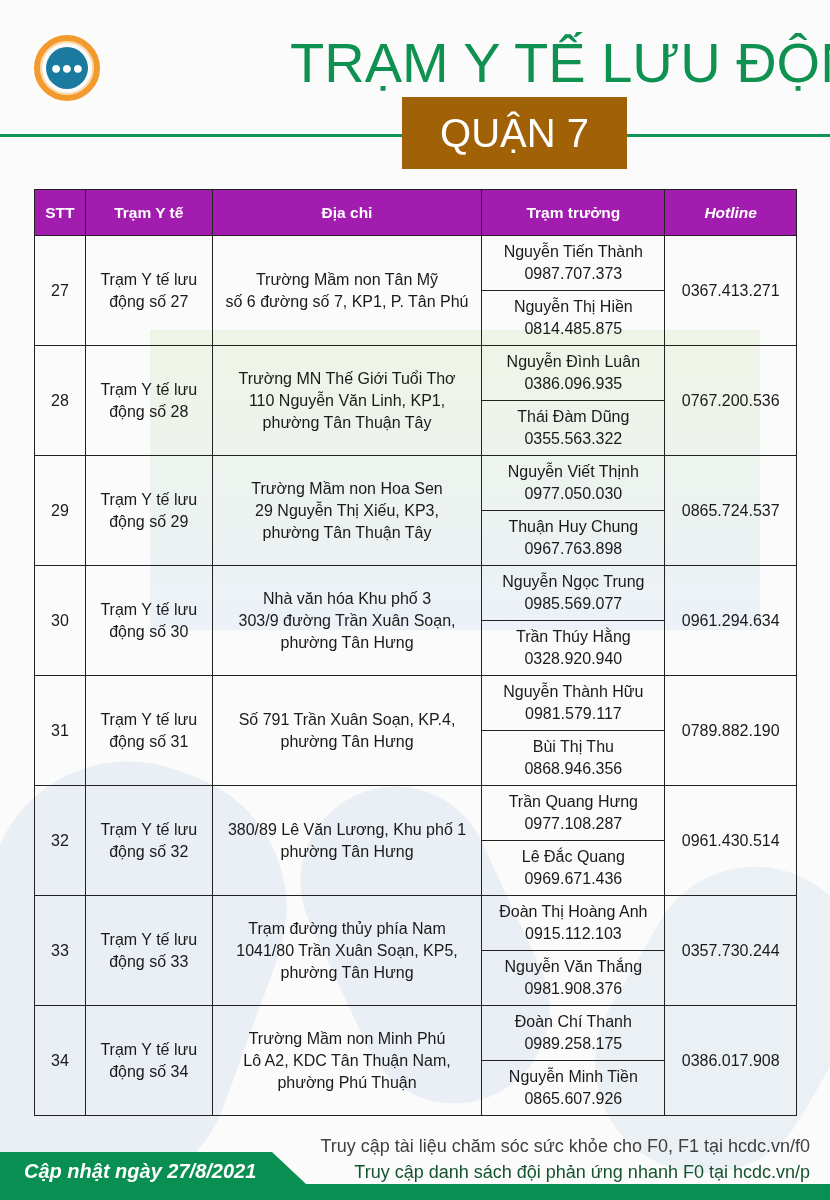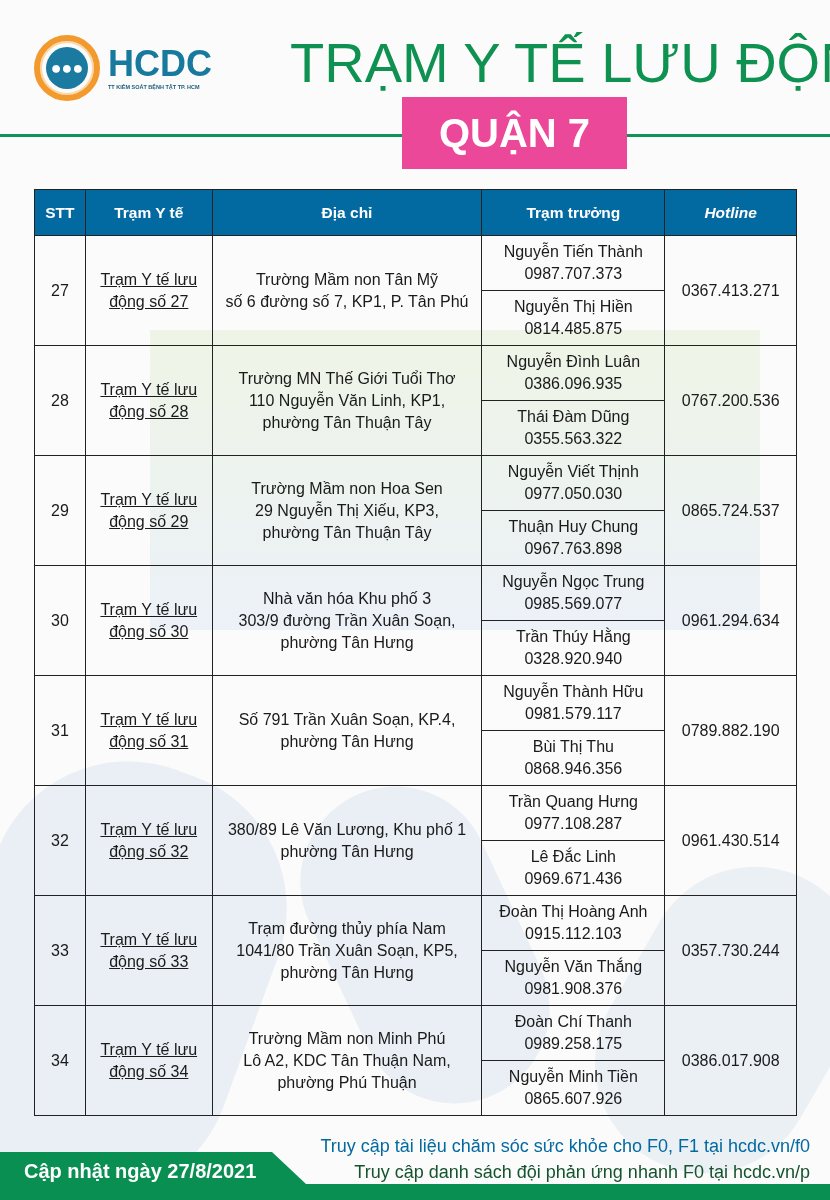--- a/index.html
+++ b/index.html
@@ -30,66 +30,62 @@
     .logo-people { position: absolute; left: 0; right: 0; top: 12px; text-align: center;
       color: #fff; font-size: 18px; line-height: 18px; }
     .logo-text { margin-left: 8px; }
     .logo-title { font-size: 36px; font-weight: bold; color: #17799e; line-height: 36px; letter-spacing: 0px; }
     .logo-sub { font-size: 5.5px; color: #1a5c78; font-weight: bold; margin-top: 2px; }
 
     .title { position: absolute; left: 290px; top: 30px; width: 470px;
       font-size: 56px; font-weight: normal; color: #0f9151; letter-spacing: 0px; white-space: nowrap; }
     .rule { position: absolute; left: 0; right: 0; top: 134px; height: 3px; background: #109456; }
     .district { position: absolute; left: 402px; top: 97px; width: 225px; height: 72px;
-      background: #ec4899; color: #fff; font-size: 40px; font-weight: bold;
+      background: #a16207; color: #fff; font-size: 40px; font-weight: normal;
       display: flex; align-items: center; justify-content: center; }
 
     
     table.grid { position: absolute; left: 34px; top: 189px; width: 763px;
       border-collapse: collapse; font-size: 16px; }
     table.grid th, table.grid td { border: 1.5px solid #222; padding: 0; }
-    table.grid th { background: #0369a1; color: #fff; font-weight: bold; height: 45px;
+    table.grid th { background: #a21caf; color: #fff; font-weight: bold; height: 45px;
       font-size: 15.5px; text-align: center; }
     table.grid td { text-align: center; vertical-align: middle; }
     .c-stt { width: 50px; }
     .c-name { width: 127px; }
     .c-addr { width: 271px; }
     .c-head { width: 183px; }
     .c-hot { width: 131px; font-style: italic; }
-    td.name { text-align: left; padding-left: 11px; line-height: 22px; text-decoration: underline; }
+    td.name { text-align: left; padding-left: 11px; line-height: 22px; }
     td.addr { line-height: 22px; padding: 0 6px; }
     td.head { height: 54px; line-height: 22px; }
     .line { display: block; }
 
     
     .banner { position: absolute; left: 0; top: 1152px; width: 830px; height: 48px;
       background: #0a8f52;
       clip-path: polygon(0 0, 272px 0, 306px 32px, 830px 32px, 830px 48px, 0 48px); }
-    .banner-text { position: absolute; left: 24px; top: 1160px; color: #fff; font-size: 20px; font-weight: bold; }
-    .link1 { position: absolute; right: 20px; top: 1136px; color: #0369a1; font-size: 18px; }
+    .banner-text { position: absolute; left: 24px; top: 1160px; color: #fff; font-size: 20px; font-weight: bold; font-style: italic; }
+    .link1 { position: absolute; right: 20px; top: 1136px; color: #404040; font-size: 18px; }
     .link2 { position: absolute; right: 20px; top: 1162px; color: #14532d; font-size: 18px; }
   </style>
 </head>
 <body>
 
 <div class="wm wm-building"></div>
 <div class="wm wm-blob1"></div>
 <div class="wm wm-blob2"></div>
 <div class="wm wm-blob3"></div>
 
 <div class="logo">
   <div class="logo-ring">
     <div class="logo-inner">
         <div class="logo-people">●●●</div>
       </div>
   </div>
-  <div class="logo-text">
-    <div class="logo-title">HCDC</div>
-    <div class="logo-sub">TT KIỂM SOÁT BỆNH TẬT TP. HCM</div>
-  </div>
 </div>
 
 <div class="title">TRẠM Y TẾ LƯU ĐỘNG</div>
 <div class="rule"></div>
 <div class="district">QUẬN 7</div>
 
 <table class="grid">
   <thead>
     <tr>
       <th class="c-stt">STT</th>
@@ -224,21 +220,21 @@
           <span class="line">phường Tân Hưng</span>
         </td>
       <td class="head">
       <span class="line">Trần Quang Hưng</span>
       <span class="line">0977.108.287</span>
     </td>
       <td rowspan="2">0961.430.514</td>
     </tr>
     <tr>
         <td class="head">
-      <span class="line">Lê Đắc Linh</span>
+      <span class="line">Lê Đắc Quang</span>
       <span class="line">0969.671.436</span>
     </td>
       </tr>
     <tr>
       <td rowspan="2">33</td>
       <td rowspan="2" class="name">
           <span class="line">Trạm Y tế lưu</span>
           <span class="line">động số 33</span>
         </td>
       <td rowspan="2" class="addr">

